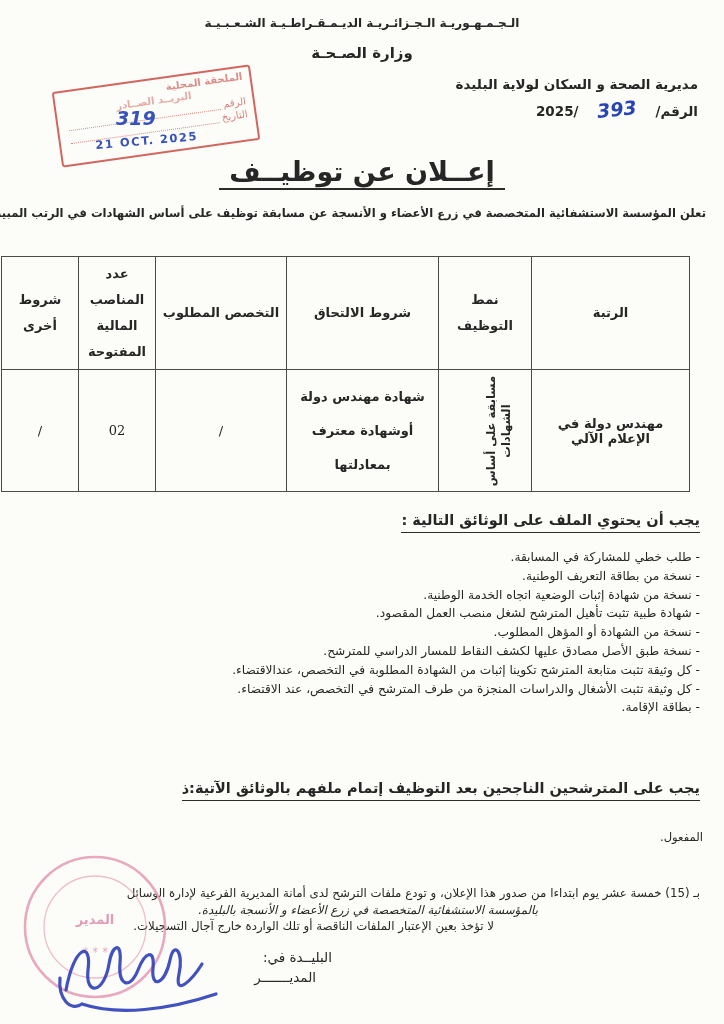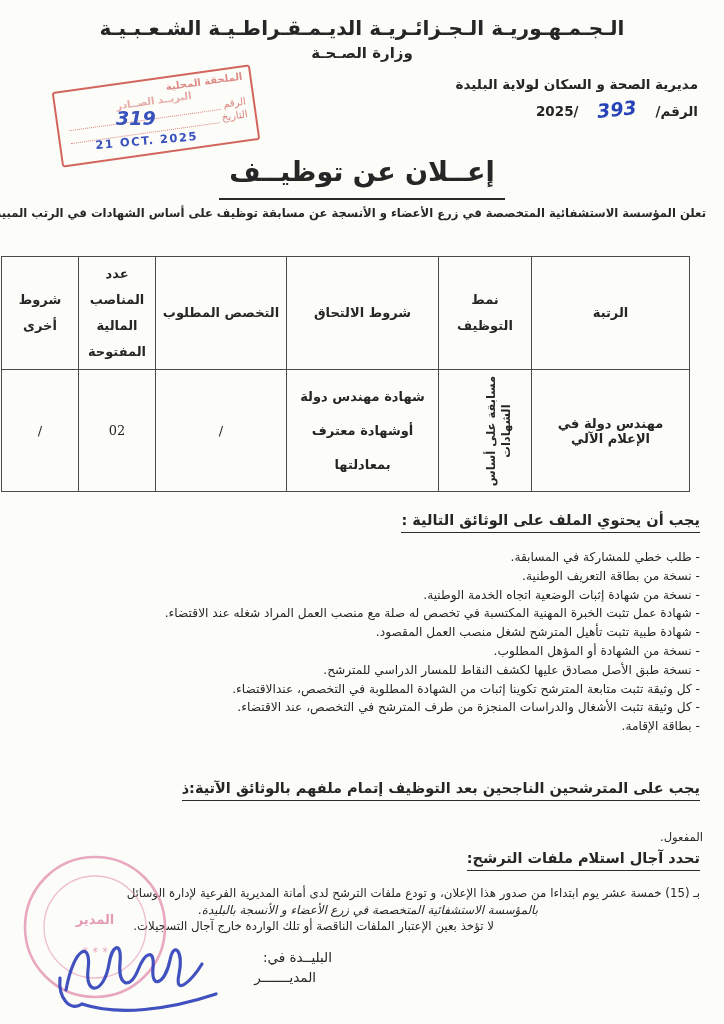--- a/index.html
+++ b/index.html
@@ -3,21 +3,21 @@
 <meta charset="utf-8">
 <style>
   * { margin:0; padding:0; box-sizing:border-box; }
   body { background:#777; font-family:"DejaVu Sans", sans-serif; }
   .page {
     position:relative; width:724px; height:1024px; margin:0 auto;
     background:#fcfcf9; color:#262626; direction:rtl; overflow:hidden;
   }
   
   .hdr-line1 { position:absolute; top:16px; right:60px; left:60px; text-align:center;
-               font-size:20px; font-weight:bold; letter-spacing:.5px; }
+               font-size:12px; font-weight:bold; letter-spacing:.5px; }
   .hdr-line2 { position:absolute; top:44px; right:60px; left:60px; text-align:center;
                font-size:15px; font-weight:bold; }
   .dept { position:absolute; top:72px; right:26px; text-align:right;
           font-size:13.5px; font-weight:bold; line-height:25px; }
   .ref-line { direction:rtl; }
   .ref-line .seg { unicode-bidi:isolate; }
   .ref-num { color:#2743b8; font-size:19px; font-style:italic; font-weight:bold;
              display:inline-block; transform:rotate(-6deg); padding:0 14px; }
   
   .stamp-rect {
@@ -29,21 +29,21 @@
   .stamp-rect .r2 { text-align:center; opacity:.55; font-weight:bold; margin-top:1px; }
   .stamp-row { display:flex; align-items:flex-end; margin-top:2px; }
   .stamp-row .lbl { opacity:.8; flex:0 0 auto; }
   .stamp-row .dots { flex:1 1 auto; border-bottom:1.6px dotted #cf5a52; height:10px; margin:0 3px; opacity:.8; }
   .stamp-319 { position:absolute; top:24px; left:58px; color:#2743b8; font-size:19px;
                font-weight:bold; font-style:italic; transform:rotate(8deg); }
   .stamp-date { position:absolute; bottom:6px; left:34px; color:#2743b8; font-size:11.5px;
                 font-weight:bold; letter-spacing:1.5px; direction:ltr; transform:rotate(3deg); }
   
   .doc-title { position:absolute; top:156px; right:0; left:0; text-align:center; }
-  .doc-title span { font-size:27px; font-weight:bold; border-bottom:2.5px solid #2b2b2b; padding:0 10px 11px; }
+  .doc-title span { font-size:27px; font-weight:bold; border-bottom:2.5px solid #2b2b2b; padding:0 10px 1px; }
   .intro { position:absolute; top:206px; right:18px; left:6px; font-size:11.6px;
            font-weight:bold; white-space:nowrap; text-align:center; }
   
   table.jobs { position:absolute; top:256px; right:34px; border-collapse:collapse;
                table-layout:fixed; direction:rtl; }
   table.jobs th, table.jobs td { border:1.4px solid #4a4a4a; text-align:center;
                vertical-align:middle; padding:4px; }
   table.jobs th { font-size:13px; font-weight:bold; height:112px; line-height:26px; }
   table.jobs td { height:122px; font-size:13px; }
   .c-rank  { width:158px; } .c-mode { width:60px; } .c-cond { width:152px; }
@@ -143,37 +143,33 @@
     </tbody>
   </table>
 
   <div class="sec-head" style="top:512px;">
     <span>يجب أن يحتوي الملف على الوثائق التالية :</span>
   </div>
   <div class="docs-list">
       <div>- طلب خطي للمشاركة في المسابقة.</div>
       <div>- نسخة من بطاقة التعريف الوطنية.</div>
       <div>- نسخة من شهادة إثبات الوضعية اتجاه الخدمة الوطنية.</div>
-      <div>- شهادة عمل تثبت الخبرة المهنية المكتسبة في تخصص له صلة مع منصب العمل المراد شغله عند الاقتضاء.</div>
       <div>- شهادة طبية تثبت تأهيل المترشح لشغل منصب العمل المقصود.</div>
       <div>- نسخة من الشهادة أو المؤهل المطلوب.</div>
       <div>- نسخة طبق الأصل مصادق عليها لكشف النقاط للمسار الدراسي للمترشح.</div>
       <div>- كل وثيقة تثبت متابعة المترشح تكوينا إثبات من الشهادة المطلوبة في التخصص، عندالاقتضاء.</div>
       <div>- كل وثيقة تثبت الأشغال والدراسات المنجزة من طرف المترشح في التخصص، عند الاقتضاء.</div>
       <div>- بطاقة الإقامة.</div>
     </div>
 
   <div class="sec-head" style="top:780px;">
     <span>يجب على المترشحين الناجحين بعد التوظيف إتمام ملفهم بالوثائق الآتية:ذ</span>
   </div>
   <div class="posthire-cont">المفعول.</div>
 
-  <div class="sec-head" style="top:850px;">
-    <span>تحدد آجال استلام ملفات الترشح:</span>
-  </div>
   <div class="para-line p1">بـ (15) خمسة عشر يوم ابتداءا من صدور هذا الإعلان، و تودع ملفات الترشح لدى أمانة المديرية الفرعية لإدارة الوسائل</div>
   <div class="para-line p2">بالمؤسسة الاستشفائية المتخصصة في زرع الأعضاء و الأنسجة بالبليدة.</div>
   <div class="para-line p3">لا تؤخذ بعين الإعتبار الملفات الناقصة أو تلك الواردة خارج آجال التسجيلات.</div>
 
   <div class="footer-place">البليــدة في:</div>
   <div class="footer-dir">المديـــــــر</div>
 
   <div class="round-stamp">
     <svg width="150" height="150" viewBox="0 0 150 150">
       <circle cx="75" cy="75" r="70" fill="none" stroke="#e59ab6" stroke-width="2.6"></circle>

